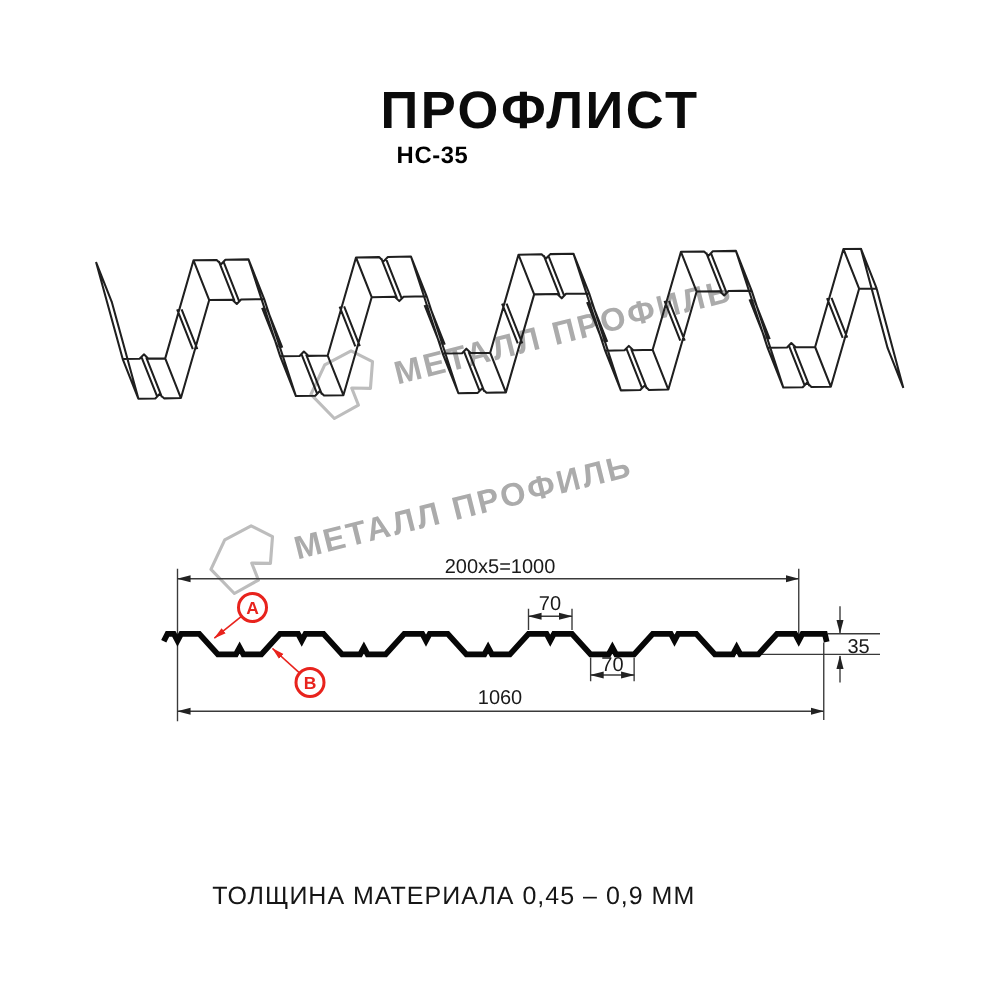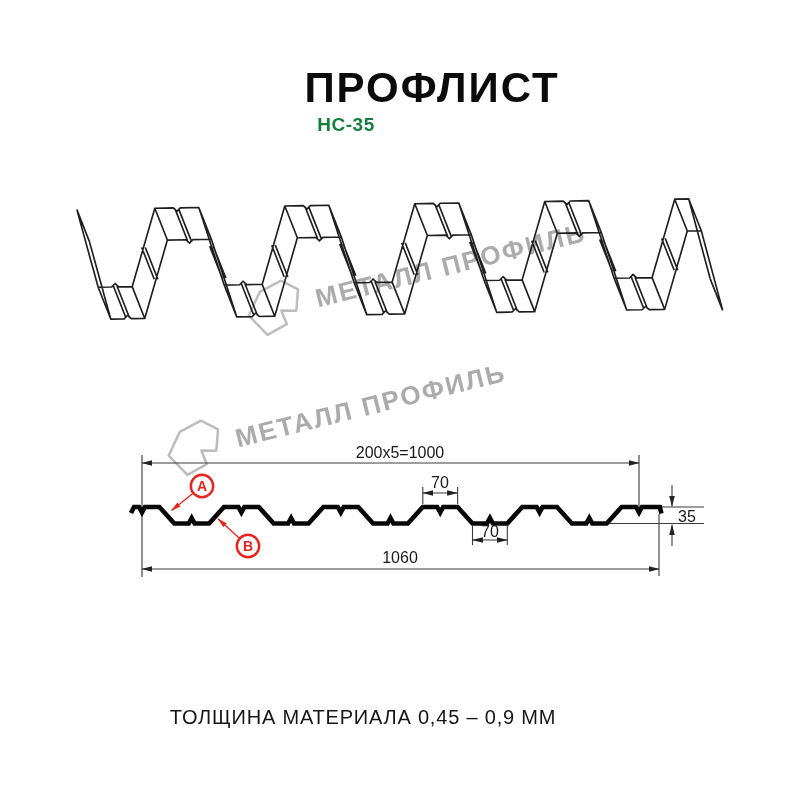--- a/index.html
+++ b/index.html
@@ -6,21 +6,21 @@
   body{
     width:800px;height:800px;background:#ffffff;position:relative;overflow:hidden;
     font-family:"Liberation Sans", sans-serif;
   }
   .title{
     position:absolute;top:64px;left:0;width:800px;text-align:center;
     font-size:42px;font-weight:bold;letter-spacing:2px;color:#0b0b0b;padding-left:32px;
   }
   .subtitle{
     position:absolute;top:114px;left:0;width:692px;text-align:center;
-    font-size:19px;font-weight:bold;letter-spacing:.5px;color:#15803d;
+    font-size:19px;font-weight:bold;letter-spacing:.5px;color:#000000;
   }
   .footer-note{
     position:absolute;top:706px;left:0;width:726px;text-align:center;
     font-size:20px;letter-spacing:.8px;color:#161616;
   }
   .wm{
     position:absolute;display:flex;align-items:center;z-index:1;
     transform:rotate(-14deg);transform-origin:left center;pointer-events:none;
   }
   .wm1{left:243px;top:288px;}

